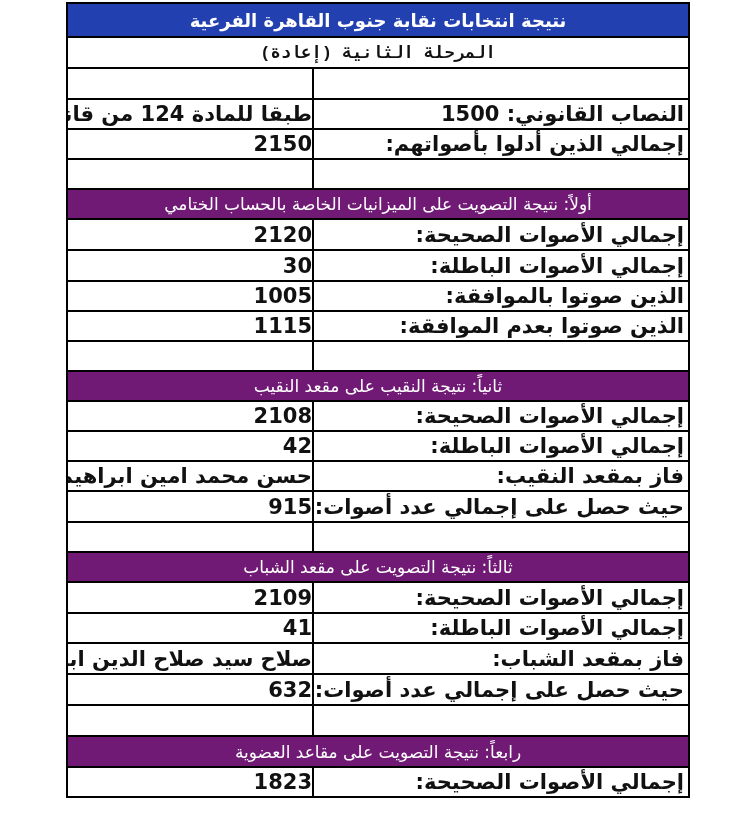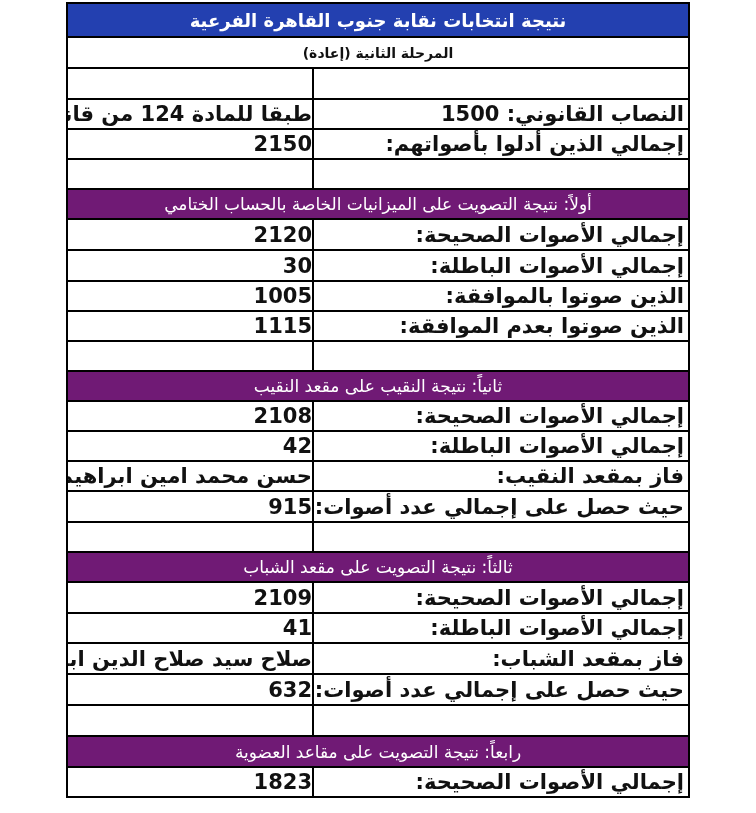--- a/index.html
+++ b/index.html
@@ -14,21 +14,21 @@
   .cell { box-sizing: border-box; display: flex; align-items: center; font-weight: bold;
           font-size: 21px; color: #111; white-space: nowrap; overflow: hidden; }
   .cell.label { width: 376px; border-left: 2px solid #000; padding-right: 4px; justify-content: flex-start; }
   .cell.value { flex: 1; padding-left: 6px; justify-content: flex-start; }
   .cell.value .num { direction: ltr; }
   .full { flex: 1; justify-content: center; }
   .blue { background: #2340B0; text-align: right; }
   .blue .cell { color: #ffffff; font-size: 18px; }
   .gold { background: #701a75; }
   .gold .cell { color: #ffffff; font-size: 17px; font-weight: normal; }
-  .sub .cell { font-size: 14px; }
+  .sub .cell { font-size: 17px; font-family: Liberation Mono, monospace; }
 </style>
 </head>
 <body>
 
 <div class="tbl">
   <div class="row h34 blue">
     <div class="cell full">نتيجة انتخابات نقابة جنوب القاهرة الفرعية</div>
   </div>
   <div class="row h31 sub">
     <div class="cell full">المرحلة الثانية (إعادة)</div>

